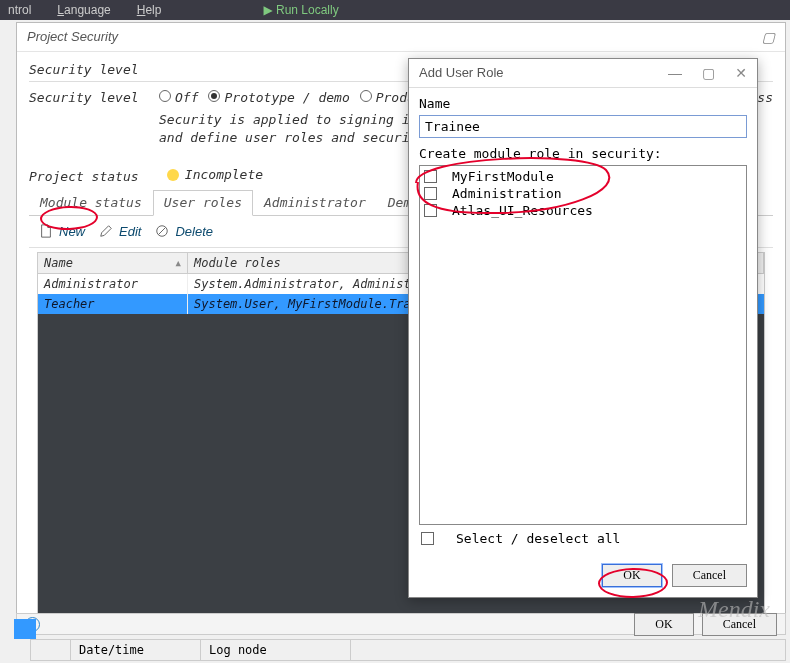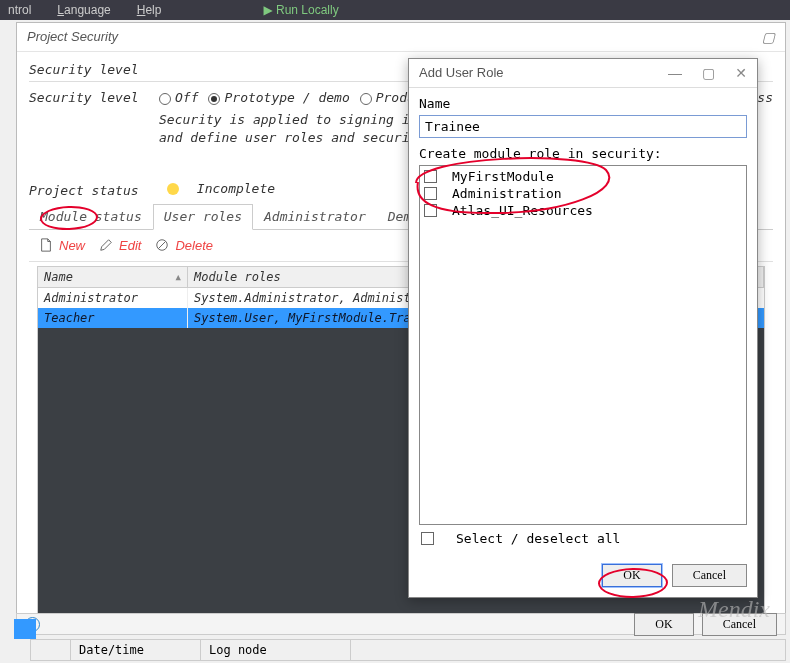--- a/index.html
+++ b/index.html
@@ -39,31 +39,31 @@
     color: #555;
     display: flex;
     justify-content: space-between;
     border-bottom: 1px solid #e5e5e5;
   }
   .wincontrols { color: #888; font-size: 14px; display: flex; gap: 20px; }
   .pane { padding: 10px 12px; font-family: "SimSun","NSimSun",monospace; font-size:13px; color:#333; }
   .row { margin-bottom: 6px; }
   .lbl { display:inline-block; width:130px; }
   .radios { display:inline-flex; gap:10px; align-items:center; }
-  .radio { display:inline-flex; gap:4px; align-items:flex-end; }
+  .radio { display:inline-flex; gap:4px; align-items:flex-start; }
   .radiodot { width:12px;height:12px;border:1px solid #666;border-radius:50%;display:inline-block;position:relative;}
   .radiodot.checked::after{content:"";position:absolute;width:6px;height:6px;border-radius:50%;background:#333;top:2px;left:2px;}
   .desc { margin-left:130px; color:#333; line-height:1.4; }
-  .status { display:inline-flex; align-items:center; gap:18px; margin-top:20px;text-align:center;}
+  .status { display:inline-flex; align-items:center; gap:6px; margin-top:6px;text-align:center;}
   .yellowdot{width:12px;height:12px;border-radius:50%;background:#ffd84a;display:inline-block;}
   .tabs { display:flex; margin-top:6px; border-bottom:1px solid #ccc; font-family:"SimSun",monospace; font-size:13px; }
   .tab { padding:4px 10px; border:1px solid transparent; color:#555; cursor:pointer; }
   .tab.active { border:1px solid #ccc; border-bottom:1px solid #fff; background:#fff; margin-bottom:-1px;}
   .toolbar { display:flex; gap:14px; padding:8px 10px; border-bottom:1px solid #e0e0e0; font-family:Arial,sans-serif; font-size:13px;}
-  .toolbtn { display:inline-flex; gap:6px; align-items:center; color:#ef4444; cursor:pointer;}
+  .toolbtn { display:inline-flex; gap:6px; align-items:center; color:#0c4a6e; cursor:pointer;}
   .icon { width:14px;height:14px;display:inline-block; }
   .grid { margin:4px 8px; border:1px solid #ccc; background:#3b3f44; height:362px; }
   .gridhead { display:flex; background:#f0f0f0; border-bottom:1px solid #ccc; font-family:"SimSun",monospace; font-size:12px;}
   .gridhead .col { padding:3px 6px; border-right:1px solid #ccc; }
   .col-name { width:150px; display:flex;justify-content:space-between;align-items:center;}
   .col-roles { flex:1; }
   .gridrow { display:flex; background:#fff; font-size:12px; }
   .gridrow .cell { padding:3px 6px; }
   .gridrow .c1{width:150px;border-right:1px solid #eee;}
   .gridrow.selected { background:#3399ff; color:#0f172a; }

